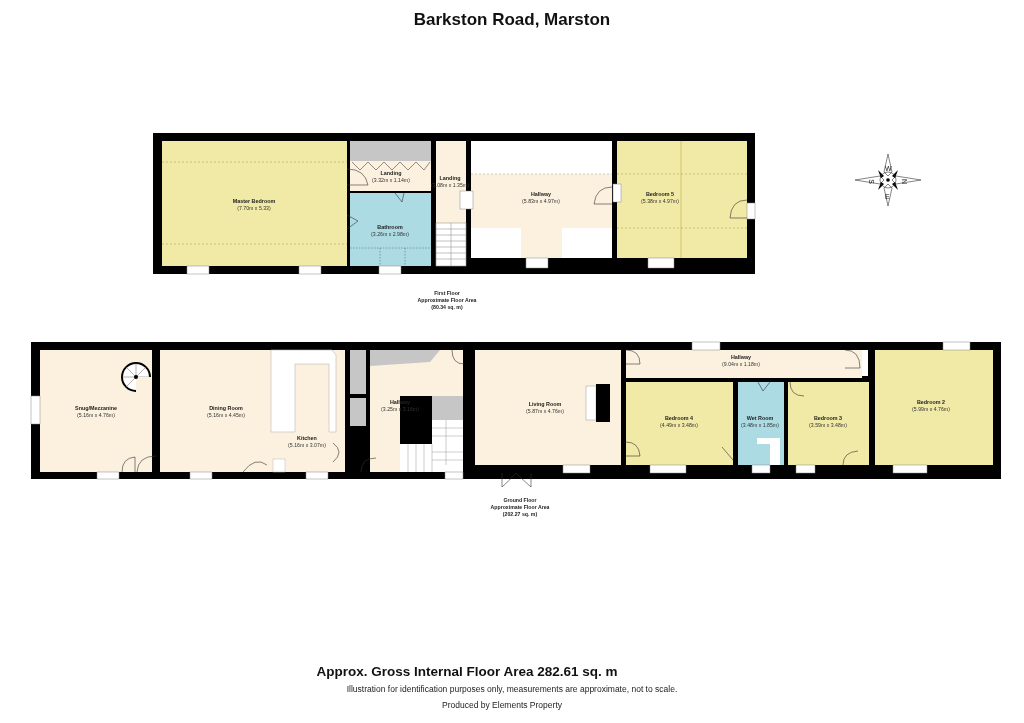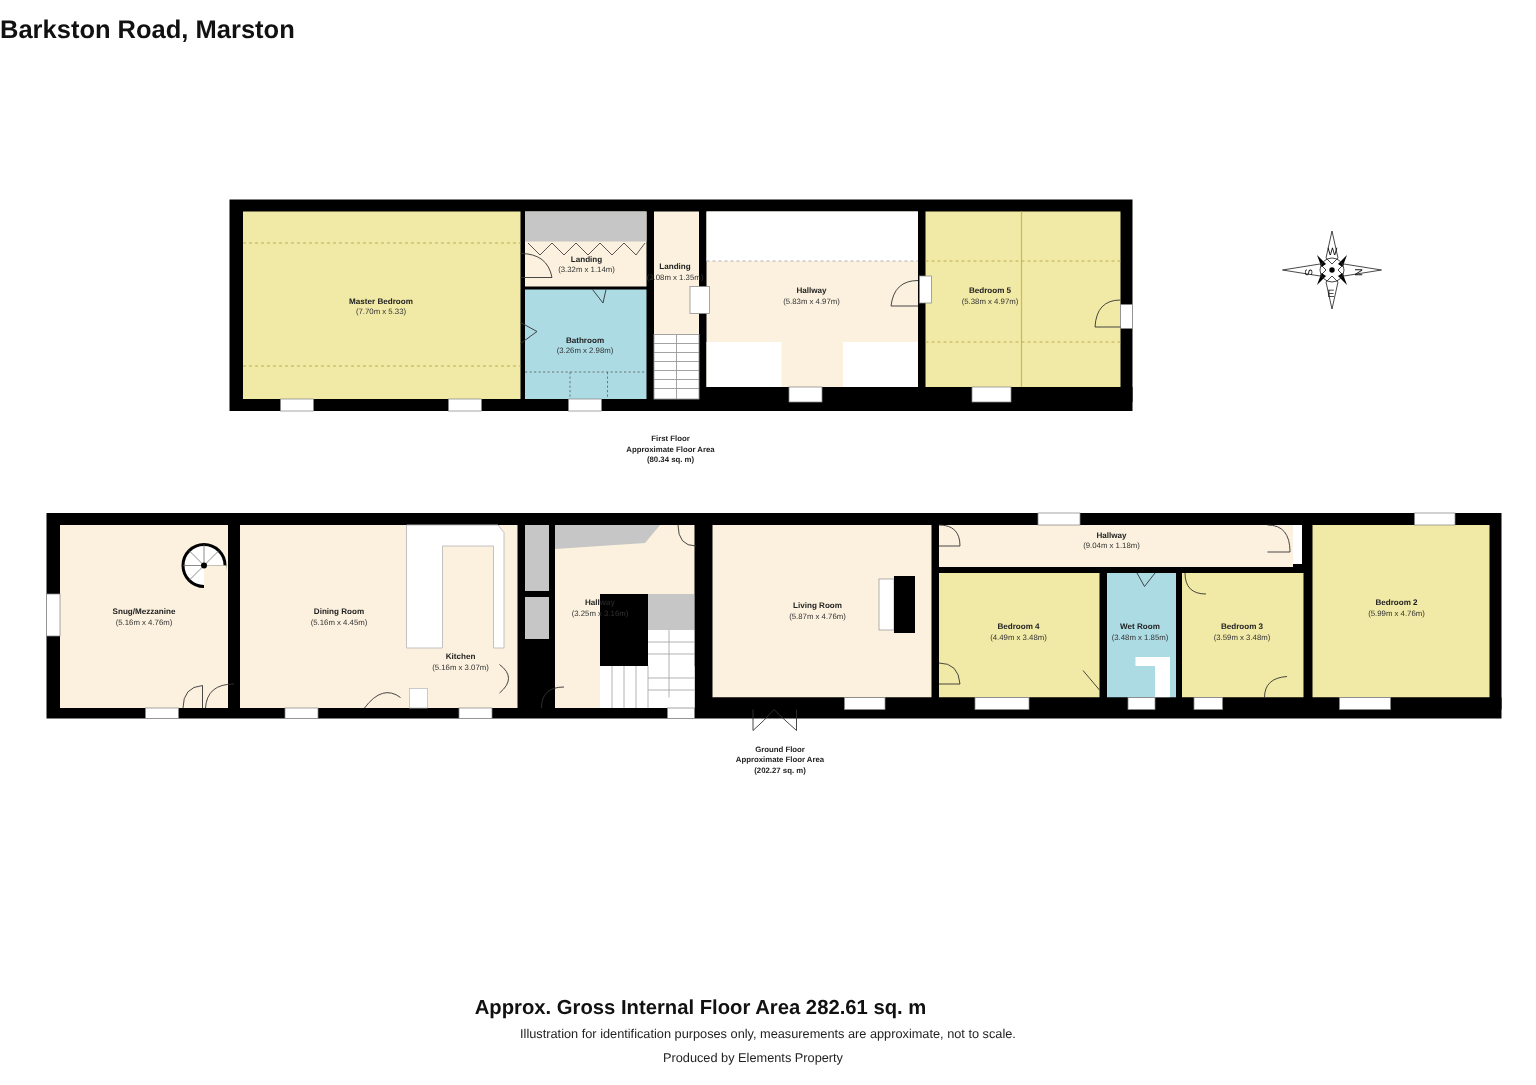--- a/index.html
+++ b/index.html
@@ -1,17 +1,17 @@
 <!DOCTYPE html>
 <html><head>
 <meta charset="utf-8">
 <style>
   html, body { margin:0; padding:0; background:#ffffff; }
   body { width:1024px; height:723px; position:relative; overflow:hidden; font-family:"Liberation Sans", sans-serif; color:#111; }
-  .title { position:absolute; left:0; width:1024px; top:10px; text-align:left; font-weight:bold; font-size:17px; }
+  .title { position:absolute; left:0; width:1024px; top:10px; text-align:center; font-weight:bold; font-size:17px; }
   svg.plan { position:absolute; left:0; top:0; }
   .room-label { position:absolute; transform:translate(-50%,-50%); text-align:center; white-space:nowrap; line-height:1.25; }
   .room-name { font-size:5.4px; font-weight:bold; display:block; color:#222; }
   .room-dim { font-size:5.2px; display:block; color:#333; }
   .floor-caption { position:absolute; transform:translateX(-50%); text-align:center; font-size:5.2px; font-weight:bold; line-height:1.3; color:#222; white-space:nowrap; }
   .footer-main { position:absolute; left:0; width:934px; top:664px; text-align:center; font-weight:bold; font-size:13.5px; }
   .footer-note { position:absolute; left:0; width:1024px; top:684px; text-align:center; font-size:8.5px; color:#222; }
   .footer-credit { position:absolute; left:0; width:1004px; top:700px; text-align:center; font-size:8.5px; color:#222; }
   .compass-letter { font-family:"Liberation Sans", sans-serif; font-size:7px; }
 </style>

